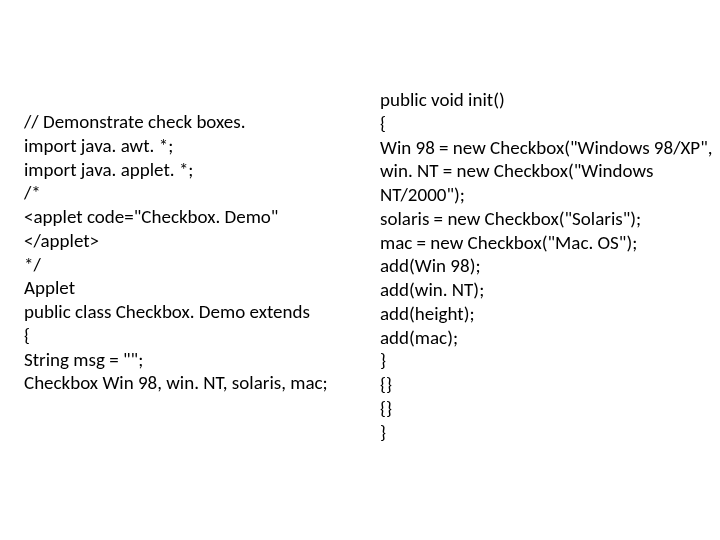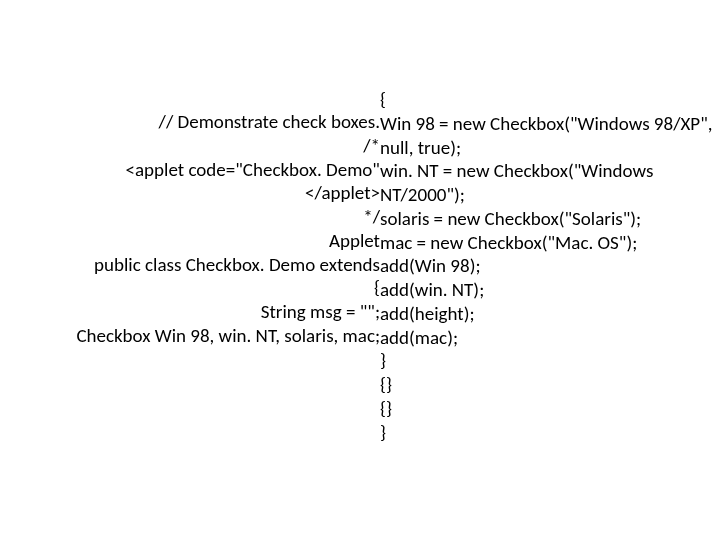--- a/index.html
+++ b/index.html
@@ -24,47 +24,49 @@
     position: absolute;
     top: 88px;
     left: 24px;
     right: 8px;
   }
   .col {
     display: flex;
     flex-direction: column;
     line-height: 1.25;
   }
-  .col-left  { width: 356px; padding-top: 22px; text-align: right; }
+  .col-left  { width: 356px; padding-top: 22px; }
   .col-right { width: 330px; }
   .line { white-space: pre; }
 </style>
 </head>
 <body>
 
 <div class="slide">
   <div class="cols">
 
     <div class="col col-left">
       <span class="line">// Demonstrate check boxes.</span>
+      <span class="line">import java. awt. *;</span>
+      <span class="line">import java. applet. *;</span>
       <span class="line">/*</span>
       <span class="line">&lt;applet code="Checkbox. Demo"</span>
       <span class="line">&lt;/applet&gt;</span>
       <span class="line">*/</span>
       <span class="line">Applet</span>
       <span class="line">public class Checkbox. Demo extends</span>
       <span class="line">{</span>
       <span class="line">String msg = "";</span>
       <span class="line">Checkbox Win 98, win. NT, solaris, mac;</span>
     </div>
 
     <div class="col col-right">
+      <span class="line">public void init()</span>
       <span class="line">{</span>
       <span class="line">Win 98 = new Checkbox("Windows 98/XP",</span>
-      <span class="line">null, true);</span>
       <span class="line">win. NT = new Checkbox("Windows</span>
       <span class="line">NT/2000");</span>
       <span class="line">solaris = new Checkbox("Solaris");</span>
       <span class="line">mac = new Checkbox("Mac. OS");</span>
       <span class="line">add(Win 98);</span>
       <span class="line">add(win. NT);</span>
       <span class="line">add(height);</span>
       <span class="line">add(mac);</span>
       <span class="line">}</span>
       <span class="line">{}</span>

